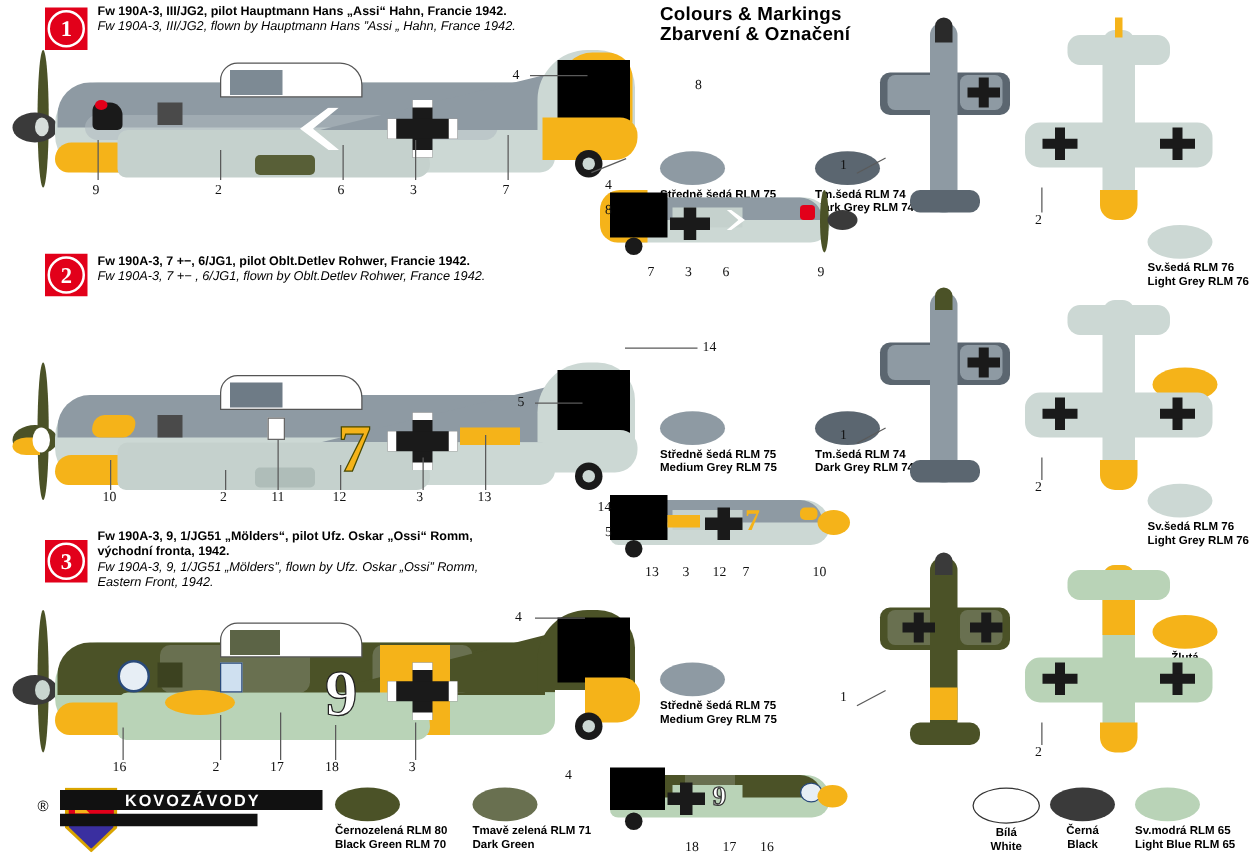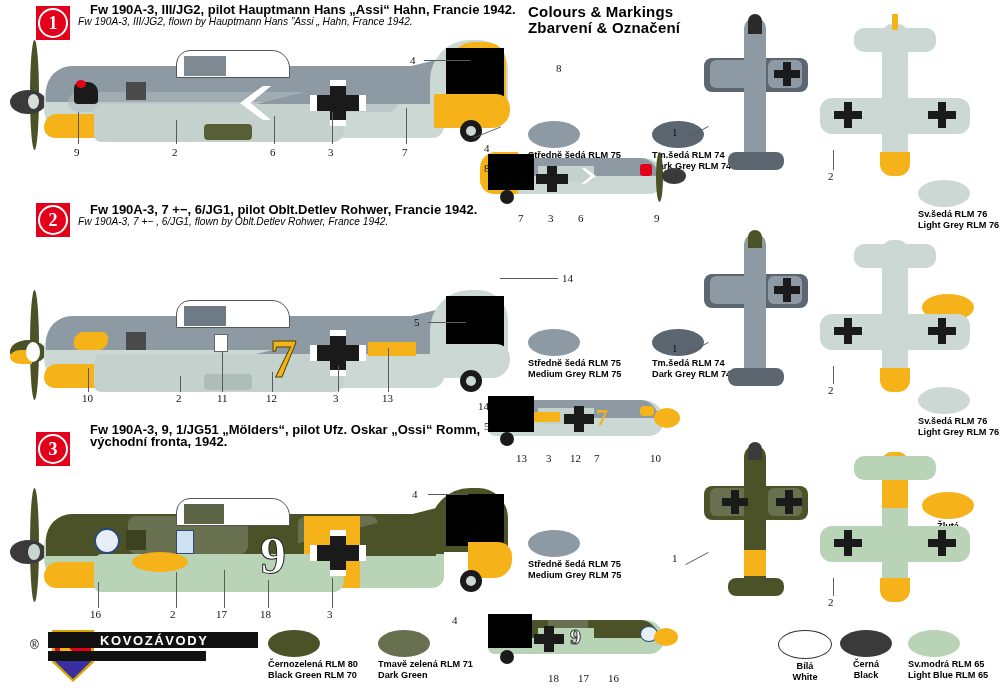--- a/index.html
+++ b/index.html
@@ -9,21 +9,21 @@
 
   
   #header-title{left:528px;top:4px;width:300px;font-size:15px;font-weight:bold;line-height:16px;letter-spacing:.2px;}
 
   
   .badge{width:34px;height:34px;background:#e2001a;display:flex;align-items:center;justify-content:center;}
   .badge .ring{width:26px;height:26px;border-radius:50%;border:2px solid #fff;display:flex;align-items:center;
                 justify-content:center;color:#fff;font-weight:bold;font-size:18px;font-family:"Liberation Serif",serif;}
 
   
-  .cap-cz{font-size:13px;font-weight:bold;line-height:12.4px;white-space:nowrap;margin-left:12px;}
+  .cap-cz{font-size:10px;font-weight:bold;line-height:12.4px;white-space:nowrap;}
   .cap-en{font-size:10.2px;font-style:italic;line-height:12.4px;white-space:nowrap;}
 
   
   .callout{font-size:11px;font-family:"Liberation Serif",serif;color:#111;}
   .lead{background:#5a5a5a;position:absolute;}
 
   
   .swatch-wrap{position:absolute;text-align:left;}
   .swatch{width:52px;height:27px;border-radius:50%;display:block;}
   .swatch.outline{border:1px solid #333;}
@@ -339,20 +339,22 @@
 </div>
 <div class="lead abs" style="left:833px;top:366px;width:1px;height:18px;"></div>
 <div class="callout abs" style="left:828px;top:384px;">2</div>
 
 <div class="abs badge" style="left:36px;top:432px;">
   <div class="ring">3</div>
 </div>
 <div class="abs" style="left:78px;top:424px;">
   <div class="cap-cz">Fw 190A-3, 9, 1/JG51 „Mölders“, pilot Ufz. Oskar „Ossi“ Romm,</div>
   <div class="cap-cz">východní fronta, 1942.</div>
+  <div class="cap-en">Fw 190A-3, 9, 1/JG51 „Mölders”, flown by  Ufz. Oskar „Ossi” Romm,</div>
+  <div class="cap-en">Eastern Front, 1942.</div>
 </div>
 
 <div class="plane" style="left:8px;top:486px;width:510px;height:118px;">
   <div class="part" style="left:22px;top:2px;width:9px;height:114px;background:#4b5227;border-radius:50%;"></div>
   <div class="part" style="left:2px;top:54px;width:36px;height:24px;background:#3a3a3a;border-radius:50%;"></div>
   <div class="part" style="left:20px;top:58px;width:12px;height:16px;background:#c9d6d0;border-radius:50%;"></div>
 
   <div class="part fuse" style="left:36px;top:28px;width:400px;height:74px;background:#b9d3b7;border-radius:34px 8px 12px 30px;"></div>
   <div class="part" style="left:38px;top:28px;width:390px;height:42px;background:#4b5227;border-radius:26px 6px 0 0;"></div>
   <div class="part" style="left:120px;top:30px;width:120px;height:38px;background:#697050;border-radius:8px;"></div>

